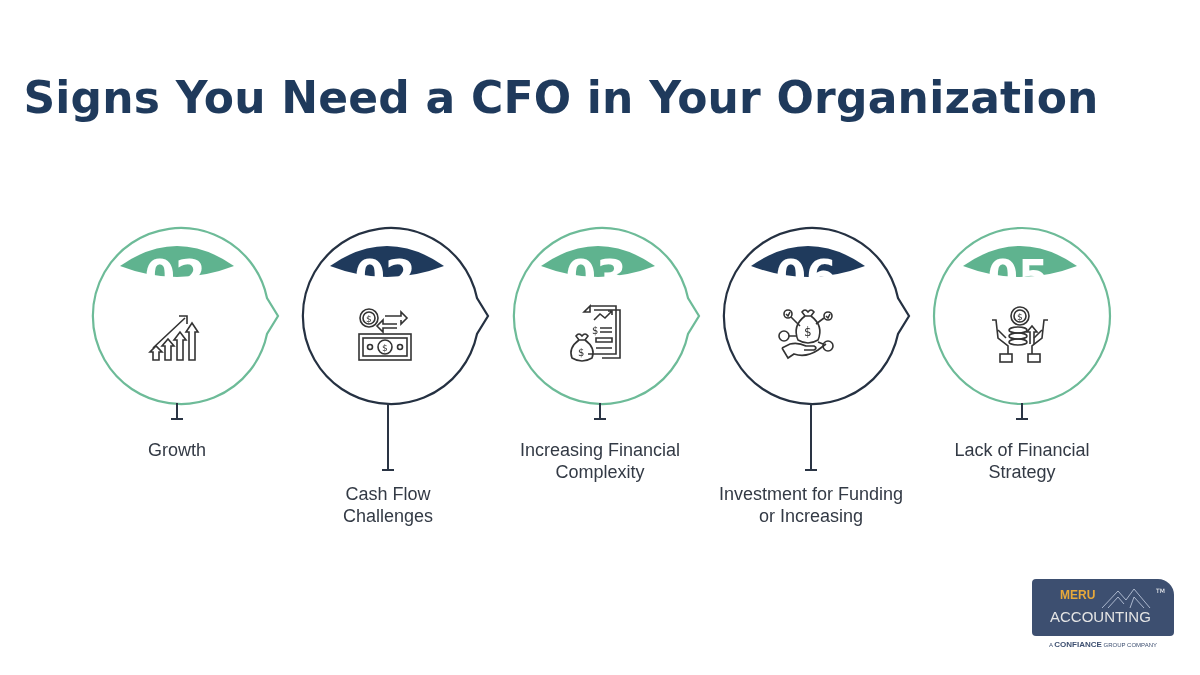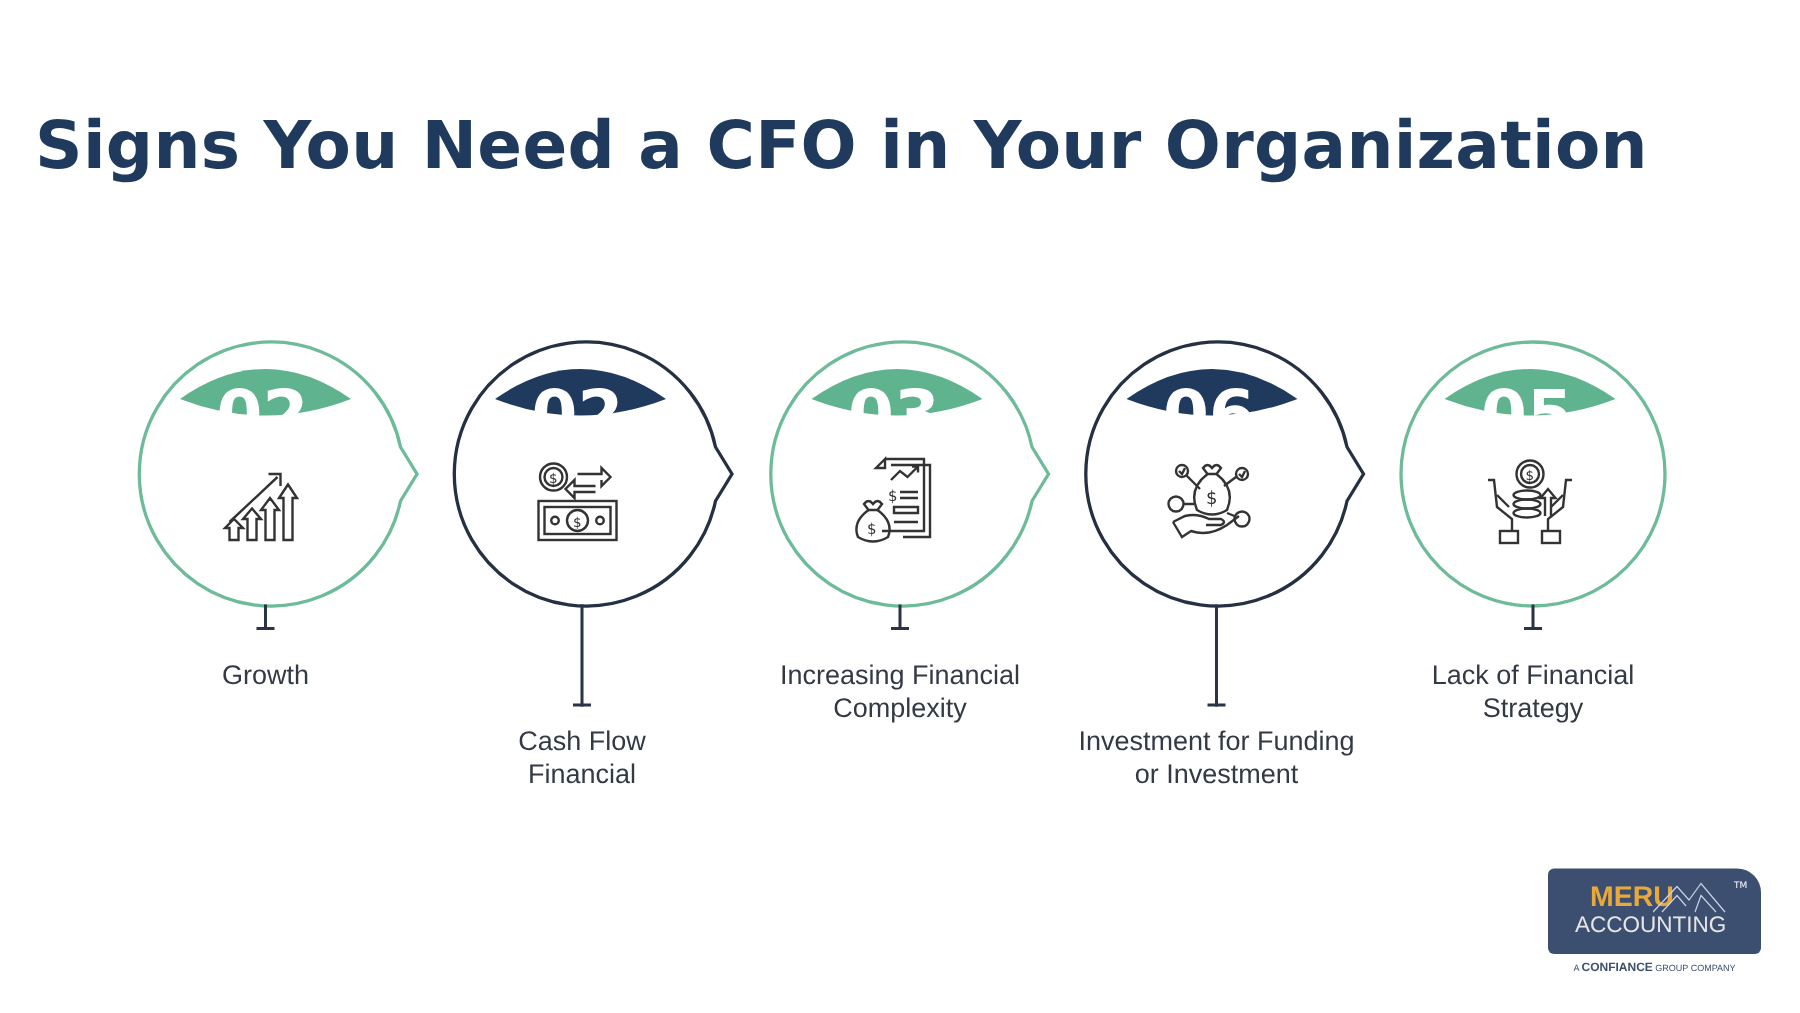--- a/index.html
+++ b/index.html
@@ -6,21 +6,21 @@
   body{width:1200px;height:675px;background:#ffffff;position:relative;overflow:hidden;font-family:"DejaVu Sans","Liberation Sans",sans-serif;}
   .title{position:absolute;left:0;top:72px;width:1122px;text-align:center;font-size:44px;font-weight:bold;color:#1f3a5c;letter-spacing:0.2px;}
   .step{position:absolute;top:226px;width:190px;height:300px;}
   .step svg.bubble{position:absolute;left:0;top:0;overflow:visible;}
   .numtxt{position:absolute;left:0;width:170px;top:22px;text-align:center;font-size:44px;font-weight:bold;color:#ffffff;height:36px;overflow:hidden;line-height:58px;}
   .icon{position:absolute;left:55px;top:76px;width:64px;height:64px;}
   .label{position:absolute;width:240px;text-align:center;font-size:18px;line-height:22px;color:#333a45;font-family:"Liberation Sans","DejaVu Sans",sans-serif;}
   .connector{position:absolute;width:2px;background:#2a3444;}
   .connector::after{content:"";position:absolute;left:-5px;bottom:0;width:12px;height:2px;background:#2a3444;}
   .logo{position:absolute;left:1032px;top:579px;width:142px;height:57px;background:#3d4f70;border-radius:4px 16px 4px 4px;}
-  .logo .meru{position:absolute;left:28px;top:9px;font-size:19px;font-weight:bold;color:#e8a93a;font-family:"Liberation Sans",sans-serif;}
+  .logo .meru{position:absolute;left:28px;top:9px;font-size:12px;font-weight:bold;color:#e8a93a;font-family:"Liberation Sans",sans-serif;}
   .logo .acc{position:absolute;left:18px;top:29px;font-size:15px;color:#e5e5e5;font-family:"Liberation Sans",sans-serif;}
   .logo .tm{position:absolute;left:124px;top:8px;font-size:6px;color:#ffffff;}
   .logo svg{position:absolute;left:70px;top:8px;}
   .sub{position:absolute;left:1032px;top:640px;width:142px;text-align:center;font-size:6px;color:#3d4f70;font-family:"Liberation Sans",sans-serif;}
   .sub b{font-size:8px;color:#3d4f70;margin-top:36px;}
 </style>
 </head>
 <body>
 
 <div class="title">Signs You Need a CFO in Your Organization</div>
@@ -59,21 +59,21 @@
     <rect x="4" y="32" width="52" height="26"></rect>
     <rect x="8" y="36" width="44" height="18"></rect>
     <circle cx="30" cy="45" r="7"></circle>
     <text x="27" y="49" font-size="9" fill="#333" stroke="none" font-family="DejaVu Sans, sans-serif">$</text>
     <circle cx="15" cy="45" r="2.5"></circle>
       <circle cx="45" cy="45" r="2.5"></circle>
   </svg>
   <div class="connector" style="left:87px;top:177px;height:68px;"></div>
   <div class="label" style="left:-32px;top:257px;">
     <div>Cash Flow</div>
-    <div>Financial</div>
+    <div>Challenges</div>
   </div>
 </div>
 
 <div class="step" style="left:511px;">
   <svg class="bubble" width="190" height="180" viewBox="0 0 190 180">
     <path d="M177,72 A88,88 0 1 0 177,108 L188,90 Z" fill="#fff" stroke="#6dbb98" stroke-width="2.2"></path>
     <path d="M30,40 Q87,0 144,40 Q87,62 30,40 Z" fill="#5fb38f"></path>
   </svg>
   <div class="numtxt">03</div>
   <svg class="icon" viewBox="0 0 64 64" fill="none" stroke="#333" stroke-width="1.6">
@@ -110,21 +110,21 @@
     <path d="M15,15 L24,24 M48,16 L40,22 M13,34 L20,34 M47,42 L42,40"></path>
     <path d="M26,10 Q29,6 32,10 Q35,6 38,10 L35,14 L29,14 Z"></path>
     <path d="M29,14 Q16,24 22,38 Q32,44 42,38 Q48,24 35,14"></path>
     <text x="28" y="34" font-size="12" fill="#333" stroke="none" font-family="DejaVu Sans, sans-serif">$</text>
     <path d="M6,46 L14,42 Q22,40 30,44 L38,44 Q42,46 38,48 L28,48"></path>
     <path d="M6,46 L12,56 L18,52 Q30,56 42,48 L50,42"></path>
   </svg>
   <div class="connector" style="left:89px;top:177px;height:68px;"></div>
   <div class="label" style="left:-30px;top:257px;">
     <div>Investment for Funding</div>
-    <div>or Investment</div>
+    <div>or Increasing</div>
   </div>
 </div>
 
 <div class="step" style="left:933px;">
   <svg class="bubble" width="190" height="180" viewBox="0 0 190 180">
     <circle cx="89" cy="90" r="88" fill="#fff" stroke="#6dbb98" stroke-width="2.2"></circle>
     <path d="M30,40 Q87,0 144,40 Q87,62 30,40 Z" fill="#5fb38f"></path>
   </svg>
   <div class="numtxt">05</div>
   <svg class="icon" viewBox="0 0 64 64" fill="none" stroke="#333" stroke-width="1.6">

